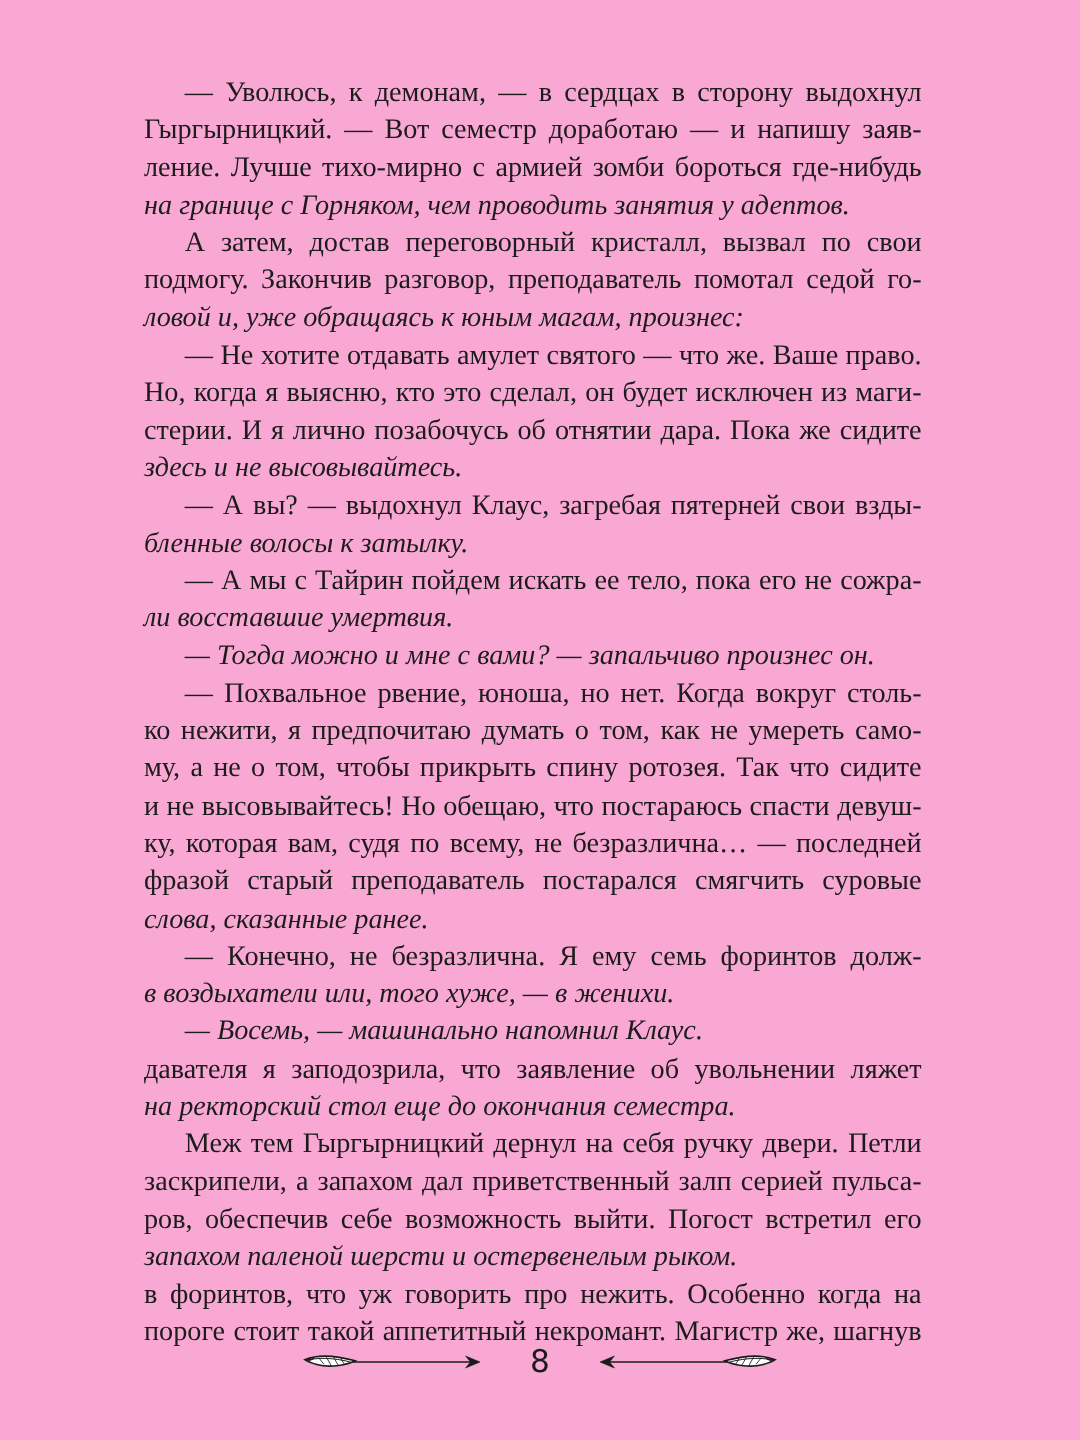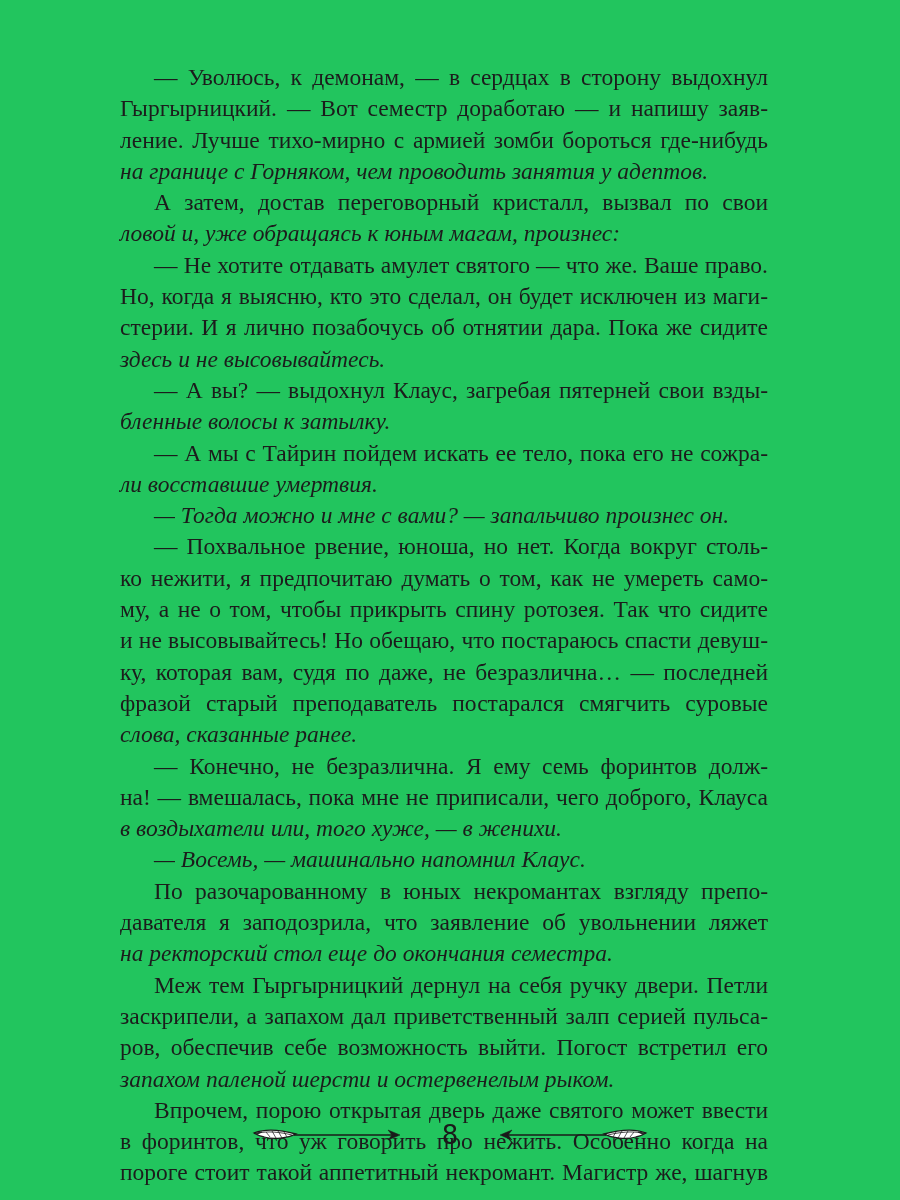--- a/index.html
+++ b/index.html
@@ -12,21 +12,21 @@
       height: 1200px;
       position: relative;
       overflow: hidden;
       font-family: "Liberation Serif", "DejaVu Serif", serif;
       color: #1c1c1c;
     }
     .page {
       position: absolute;
       left: 0; top: 0;
       width: 900px; height: 1200px;
-      background: #22c55e;
+      background: #f9a8d4;
     }
     .text-block {
       position: absolute;
       left: 120px;
       top: 62px;
       width: 648px;
     }
     .line {
       display: block;
       height: 31.3px;
@@ -79,49 +79,47 @@
 </head>
 <body>
 
 <div class="page">
   <div class="text-block" id="text-block">
       <div class="line indent"><span class="in">— Уволюсь, к демонам, — в сердцах в сторону выдохнул</span></div>
       <div class="line"><span class="in">Гыргырницкий. — Вот семестр доработаю — и напишу заяв-</span></div>
       <div class="line"><span class="in">ление. Лучше тихо-мирно с армией зомби бороться где-нибудь</span></div>
       <div class="line last"><span class="in">на границе с Горняком, чем проводить занятия у адептов.</span></div>
       <div class="line indent"><span class="in">А затем, достав переговорный кристалл, вызвал по свои</span></div>
+      <div class="line"><span class="in">подмогу. Закончив разговор, преподаватель помотал седой го-</span></div>
       <div class="line last"><span class="in">ловой и, уже обращаясь к юным магам, произнес:</span></div>
       <div class="line indent"><span class="in">— Не хотите отдавать амулет святого — что же. Ваше право.</span></div>
       <div class="line"><span class="in">Но, когда я выясню, кто это сделал, он будет исключен из маги-</span></div>
       <div class="line"><span class="in">стерии. И я лично позабочусь об отнятии дара. Пока же сидите</span></div>
       <div class="line last"><span class="in">здесь и не высовывайтесь.</span></div>
       <div class="line indent"><span class="in">— А вы? — выдохнул Клаус, загребая пятерней свои взды-</span></div>
       <div class="line last"><span class="in">бленные волосы к затылку.</span></div>
       <div class="line indent"><span class="in">— А мы с Тайрин пойдем искать ее тело, пока его не сожра-</span></div>
       <div class="line last"><span class="in">ли восставшие умертвия.</span></div>
       <div class="line indent last"><span class="in">— Тогда можно и мне с вами? — запальчиво произнес он.</span></div>
       <div class="line indent"><span class="in">— Похвальное рвение, юноша, но нет. Когда вокруг столь-</span></div>
       <div class="line"><span class="in">ко нежити, я предпочитаю думать о том, как не умереть само-</span></div>
       <div class="line"><span class="in">му, а не о том, чтобы прикрыть спину ротозея. Так что сидите</span></div>
       <div class="line"><span class="in">и не высовывайтесь! Но обещаю, что постараюсь спасти девуш-</span></div>
-      <div class="line"><span class="in">ку, которая вам, судя по даже, не безразлична… — последней</span></div>
+      <div class="line"><span class="in">ку, которая вам, судя по всему, не безразлична… — последней</span></div>
       <div class="line"><span class="in">фразой старый преподаватель постарался смягчить суровые</span></div>
       <div class="line last"><span class="in">слова, сказанные ранее.</span></div>
       <div class="line indent"><span class="in">— Конечно, не безразлична. Я ему семь форинтов долж-</span></div>
-      <div class="line"><span class="in">на! — вмешалась, пока мне не приписали, чего доброго, Клауса</span></div>
       <div class="line last"><span class="in">в воздыхатели или, того хуже, — в женихи.</span></div>
       <div class="line indent last"><span class="in">— Восемь, — машинально напомнил Клаус.</span></div>
-      <div class="line indent"><span class="in">По разочарованному в юных некромантах взгляду препо-</span></div>
       <div class="line"><span class="in">давателя я заподозрила, что заявление об увольнении ляжет</span></div>
       <div class="line last"><span class="in">на ректорский стол еще до окончания семестра.</span></div>
       <div class="line indent"><span class="in">Меж тем Гыргырницкий дернул на себя ручку двери. Петли</span></div>
       <div class="line"><span class="in">заскрипели, а запахом дал приветственный залп серией пульса-</span></div>
       <div class="line"><span class="in">ров, обеспечив себе возможность выйти. Погост встретил его</span></div>
       <div class="line last"><span class="in">запахом паленой шерсти и остервенелым рыком.</span></div>
-      <div class="line indent"><span class="in">Впрочем, порою открытая дверь даже святого может ввести</span></div>
       <div class="line"><span class="in">в форинтов, что уж говорить про нежить. Особенно когда на</span></div>
       <div class="line"><span class="in">пороге стоит такой аппетитный некромант. Магистр же, шагнув</span></div>
     </div>
 
   <div class="footer">
     <svg class="ornament left" width="150" height="22" viewBox="0 0 150 22">
       <g fill="#1a1a1a" stroke="#1a1a1a">
         <path d="M2 7 C 12 3, 26 3, 44 8 C 36 12, 22 14, 12 11 C 8 10, 5 9, 2 7 Z" fill="#ffffff" stroke-width="1.3"></path>
         <path d="M6 7 C 16 5, 28 6, 40 9" fill="none" stroke-width="0.8"></path>
         <path d="M14 6 L 18 11 M 20 5 L 24 12 M 26 5 L 30 12 M 32 6 L 35 11" fill="none" stroke-width="0.7"></path>

